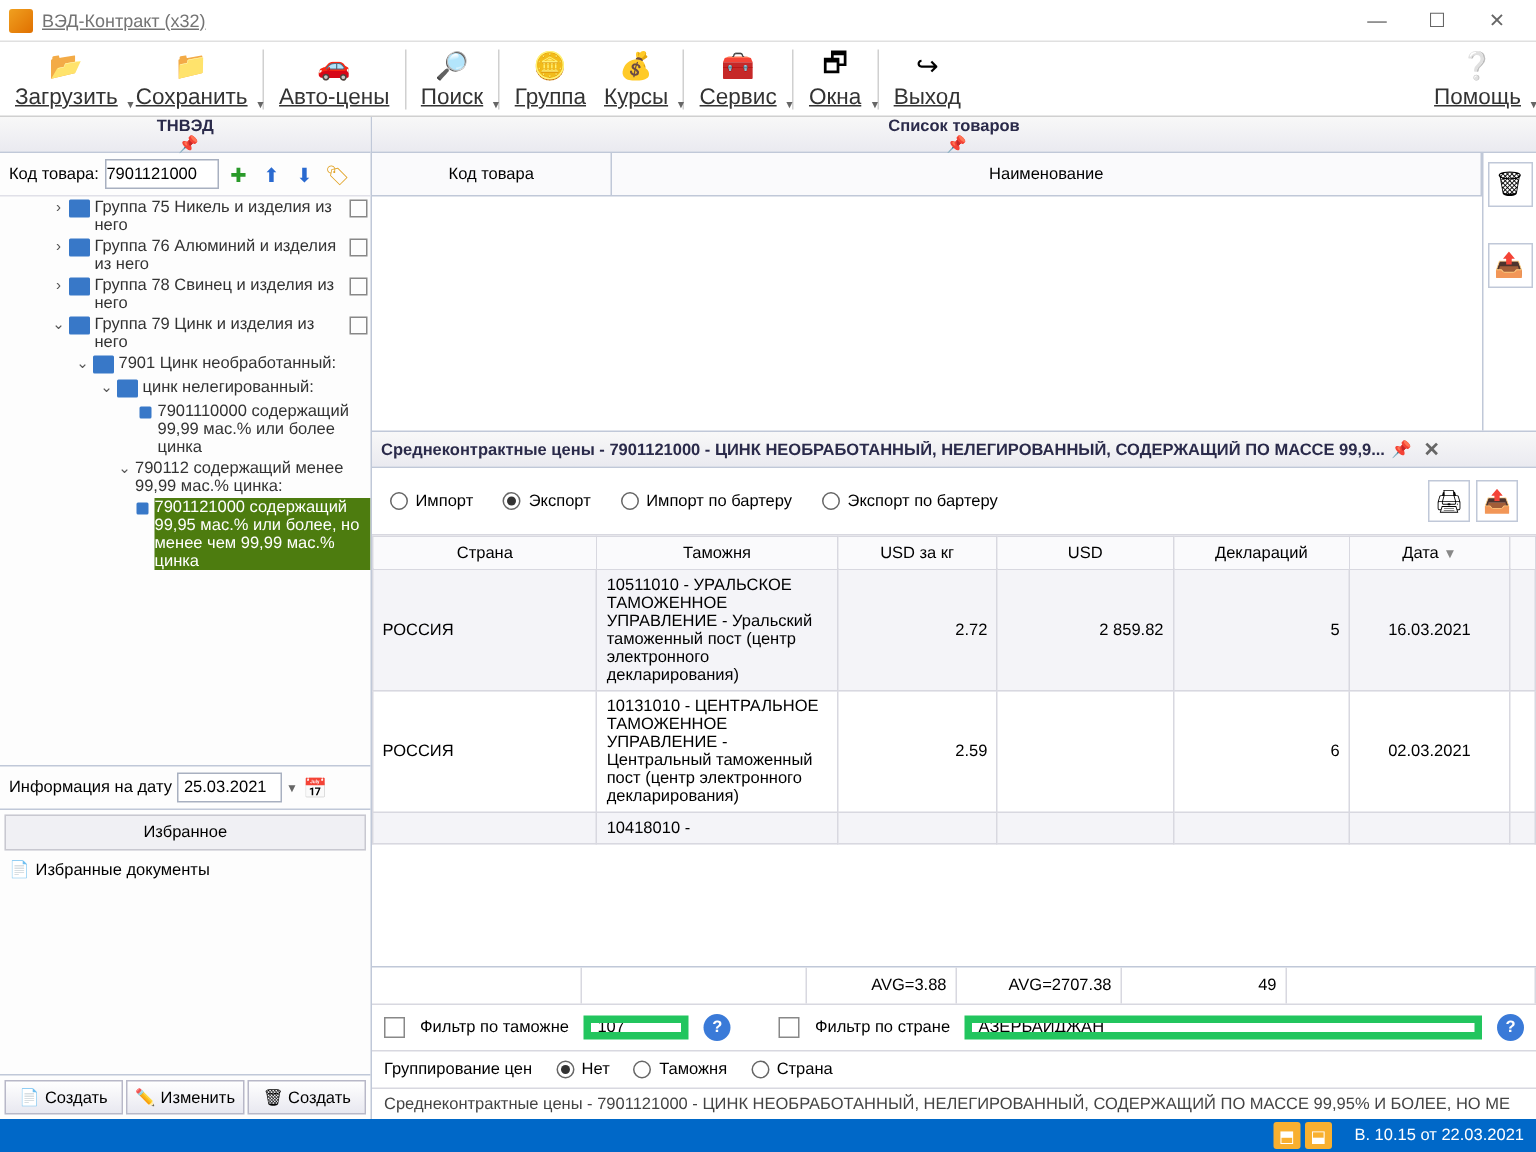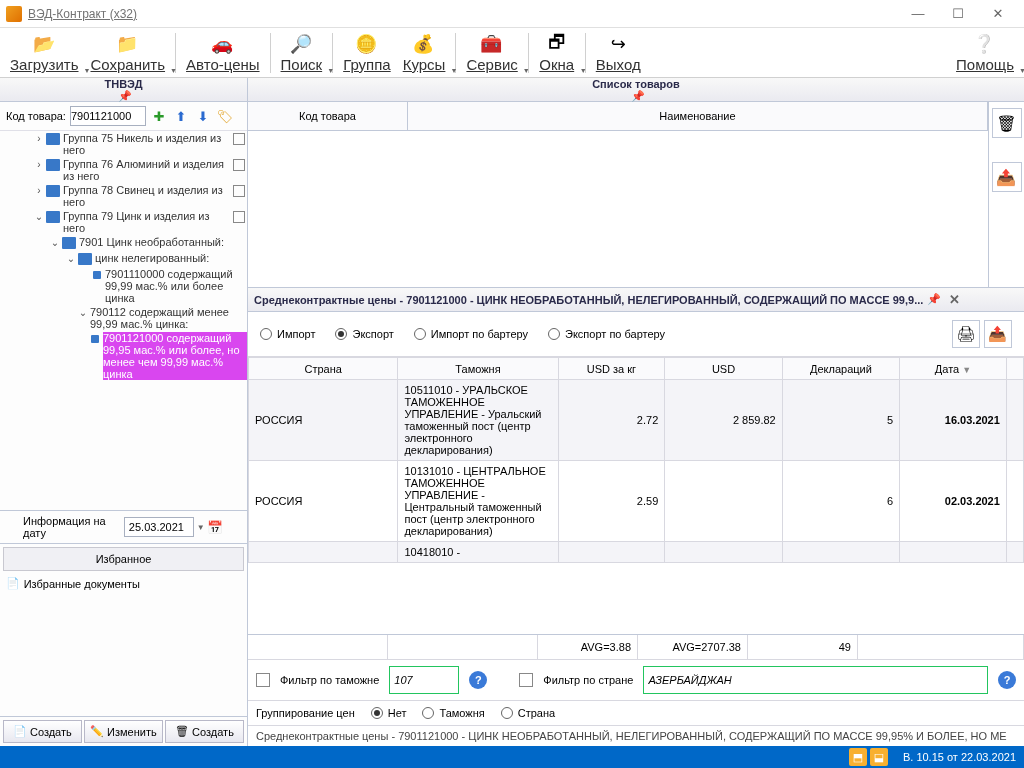--- a/index.html
+++ b/index.html
@@ -24,23 +24,23 @@
 .close-p { font-size: 13px; color: #666; margin-left: 8px; cursor: pointer; }
 .code-row { display: flex; align-items: center; padding: 4px 6px; gap: 4px; border-bottom: 1px solid #e0e0e8; }
 .code-row input { width: 76px; height: 20px; border: 1px solid #a8b0c0; padding: 0 0; font-size: 11px; }
 .icbtn { width: 18px; height: 18px; display: flex; align-items: center; justify-content: center; font-size: 13px; cursor: pointer; }
 .tree-scroll { height: 380px; overflow-y: auto; border-bottom: 1px solid #c0c8d8; }
 .tnode { display: flex; align-items: flex-start; padding: 1px 0; }
 .exp { width: 14px; text-align: center; color: #555; cursor: pointer; flex-shrink: 0; font-size: 10px; line-height: 14px; }
 .tic { width: 14px; height: 12px; background: #3878c8; margin: 1px 3px 0 0; border-radius: 1px; flex-shrink: 0; }
 .tic.leaf { width: 8px; height: 8px; background: #3878c8; margin: 3px 4px 0 3px; }
 .tlbl { flex: 1; padding-right: 2px; word-wrap: break-word; color: #333; }
-.tlbl.sel { background: #d946ef; color: #fff; }
+.tlbl.sel { background: #4d7c0f; color: #fff; }
 .chk { width: 12px; height: 12px; border: 1px solid #888; margin: 1px 2px 0 0; flex-shrink: 0; } .ind2 { padding-left: 32px; } .ind3 { padding-left: 48px; } .ind4 { padding-left: 64px; } .ind5 { padding-left: 76px; } .ind6 { padding-left: 88px; }
-.date-row { display: flex; align-items: center; padding: 4px 23px; gap: 3px; border-top: 0; border-bottom: 1px solid #c0c8d8; }
+.date-row { display: flex; align-items: center; padding: 4px 6px; gap: 3px; border-top: 0; border-bottom: 1px solid #c0c8d8; }
 .date-row input { width: 70px; height: 20px; border: 1px solid #a8b0c0; padding: 0 4px; font-size: 11px; }
 .fav-hdr { text-align: center; padding: 5px; background: #f0f0f4; border: 1px solid #c8c8d0; margin: 3px; cursor: pointer; }
 .fav-body { flex: 1; padding: 3px 6px; }
 .fav-item { display: flex; align-items: center; gap: 4px; }
 .bot-btns { display: flex; padding: 3px; gap: 2px; border-top: 1px solid #c0c8d8; }
 .bbtn { flex: 1; border: 1px solid #b8b8c8; background: linear-gradient(#fff,#e8e8f0); padding: 4px 2px; display: flex; align-items: center; justify-content: center; gap: 3px; cursor: pointer; font-size: 11px; }
 .right { flex: 1; display: flex; flex-direction: column; overflow: hidden; }
 .goods { border-bottom: 1px solid #c0c8d8; display: flex; flex-direction: column; height: 210px; }
 .goods-body { flex: 1; display: flex; }
 .goods-table { flex: 1; }
@@ -56,27 +56,27 @@
 .rdot { width: 12px; height: 12px; border: 1px solid #666; border-radius: 50%; display: flex; align-items: center; justify-content: center; }
 .rdot.on::after { content: ''; width: 6px; height: 6px; background: #333; border-radius: 50%; }
 .radio-tools { margin-left: auto; display: flex; gap: 4px; }
 .rtbtn { width: 28px; height: 28px; border: 1px solid #c0c8d8; display: flex; align-items: center; justify-content: center; font-size: 15px; cursor: pointer; }
 .grid-wrap { flex: 1; overflow: auto; position: relative; }
 .grid { width: 100%; border-collapse: collapse; font-size: 11px; }
 .grid th, .grid td { border: 1px solid #d8d8e0; padding: 4px 6px; }
 .grid th { background: #fafafc; font-weight: normal; text-align: center; position: sticky; top: 0; height: 22px; }
 .grid td { vertical-align: middle; }
 .grid .num { text-align: right; }
-.grid .ctr { text-align: right; font-weight: bold; }
+.grid .ctr { text-align: center; }
 .grid tr.alt { background: #f4f4f8; }
 .sum-row { display: flex; border-top: 1px solid #c0c8d8; background: #fff; font-size: 11px; }
 .sum-row > div { padding: 6px; border-right: 1px solid #d8d8e0; text-align: right; }
 .filter-row { display: flex; align-items: center; padding: 6px 8px; gap: 10px; border-top: 1px solid #d8d8e0; }
 .fchk { width: 14px; height: 14px; border: 1px solid #888; }
-.finput { border: 1px solid #22c55e; height: 28px; padding: 0 4px; font-size: 11px; font-style: italic; }
+.finput { border: 5px solid #22c55e; height: 16px; padding: 0 4px; font-size: 11px; }
 .qicon { width: 18px; height: 18px; background: #3a7ad8; color: #fff; border-radius: 50%; display: flex; align-items: center; justify-content: center; font-size: 11px; font-weight: bold; }
 .group-row { display: flex; align-items: center; padding: 6px 8px; gap: 16px; border-top: 1px solid #d8d8e0; }
 .status-inner { padding: 4px 8px; border-top: 1px solid #d8d8e0; font-size: 11px; color: #444; white-space: nowrap; overflow: hidden; }
 .statusbar { height: 22px; background: #0068c8; color: #fff; display: flex; align-items: center; padding: 0 8px; font-size: 11px; }
 .statusbar .sicon { width: 18px; height: 18px; background: #f8b030; margin-right: 3px; border-radius: 2px; display: flex; align-items: center; justify-content: center; font-size: 11px; }
 .funnel { font-size: 9px; color: #888; }
 </style>
 </head>
 <body>
 

